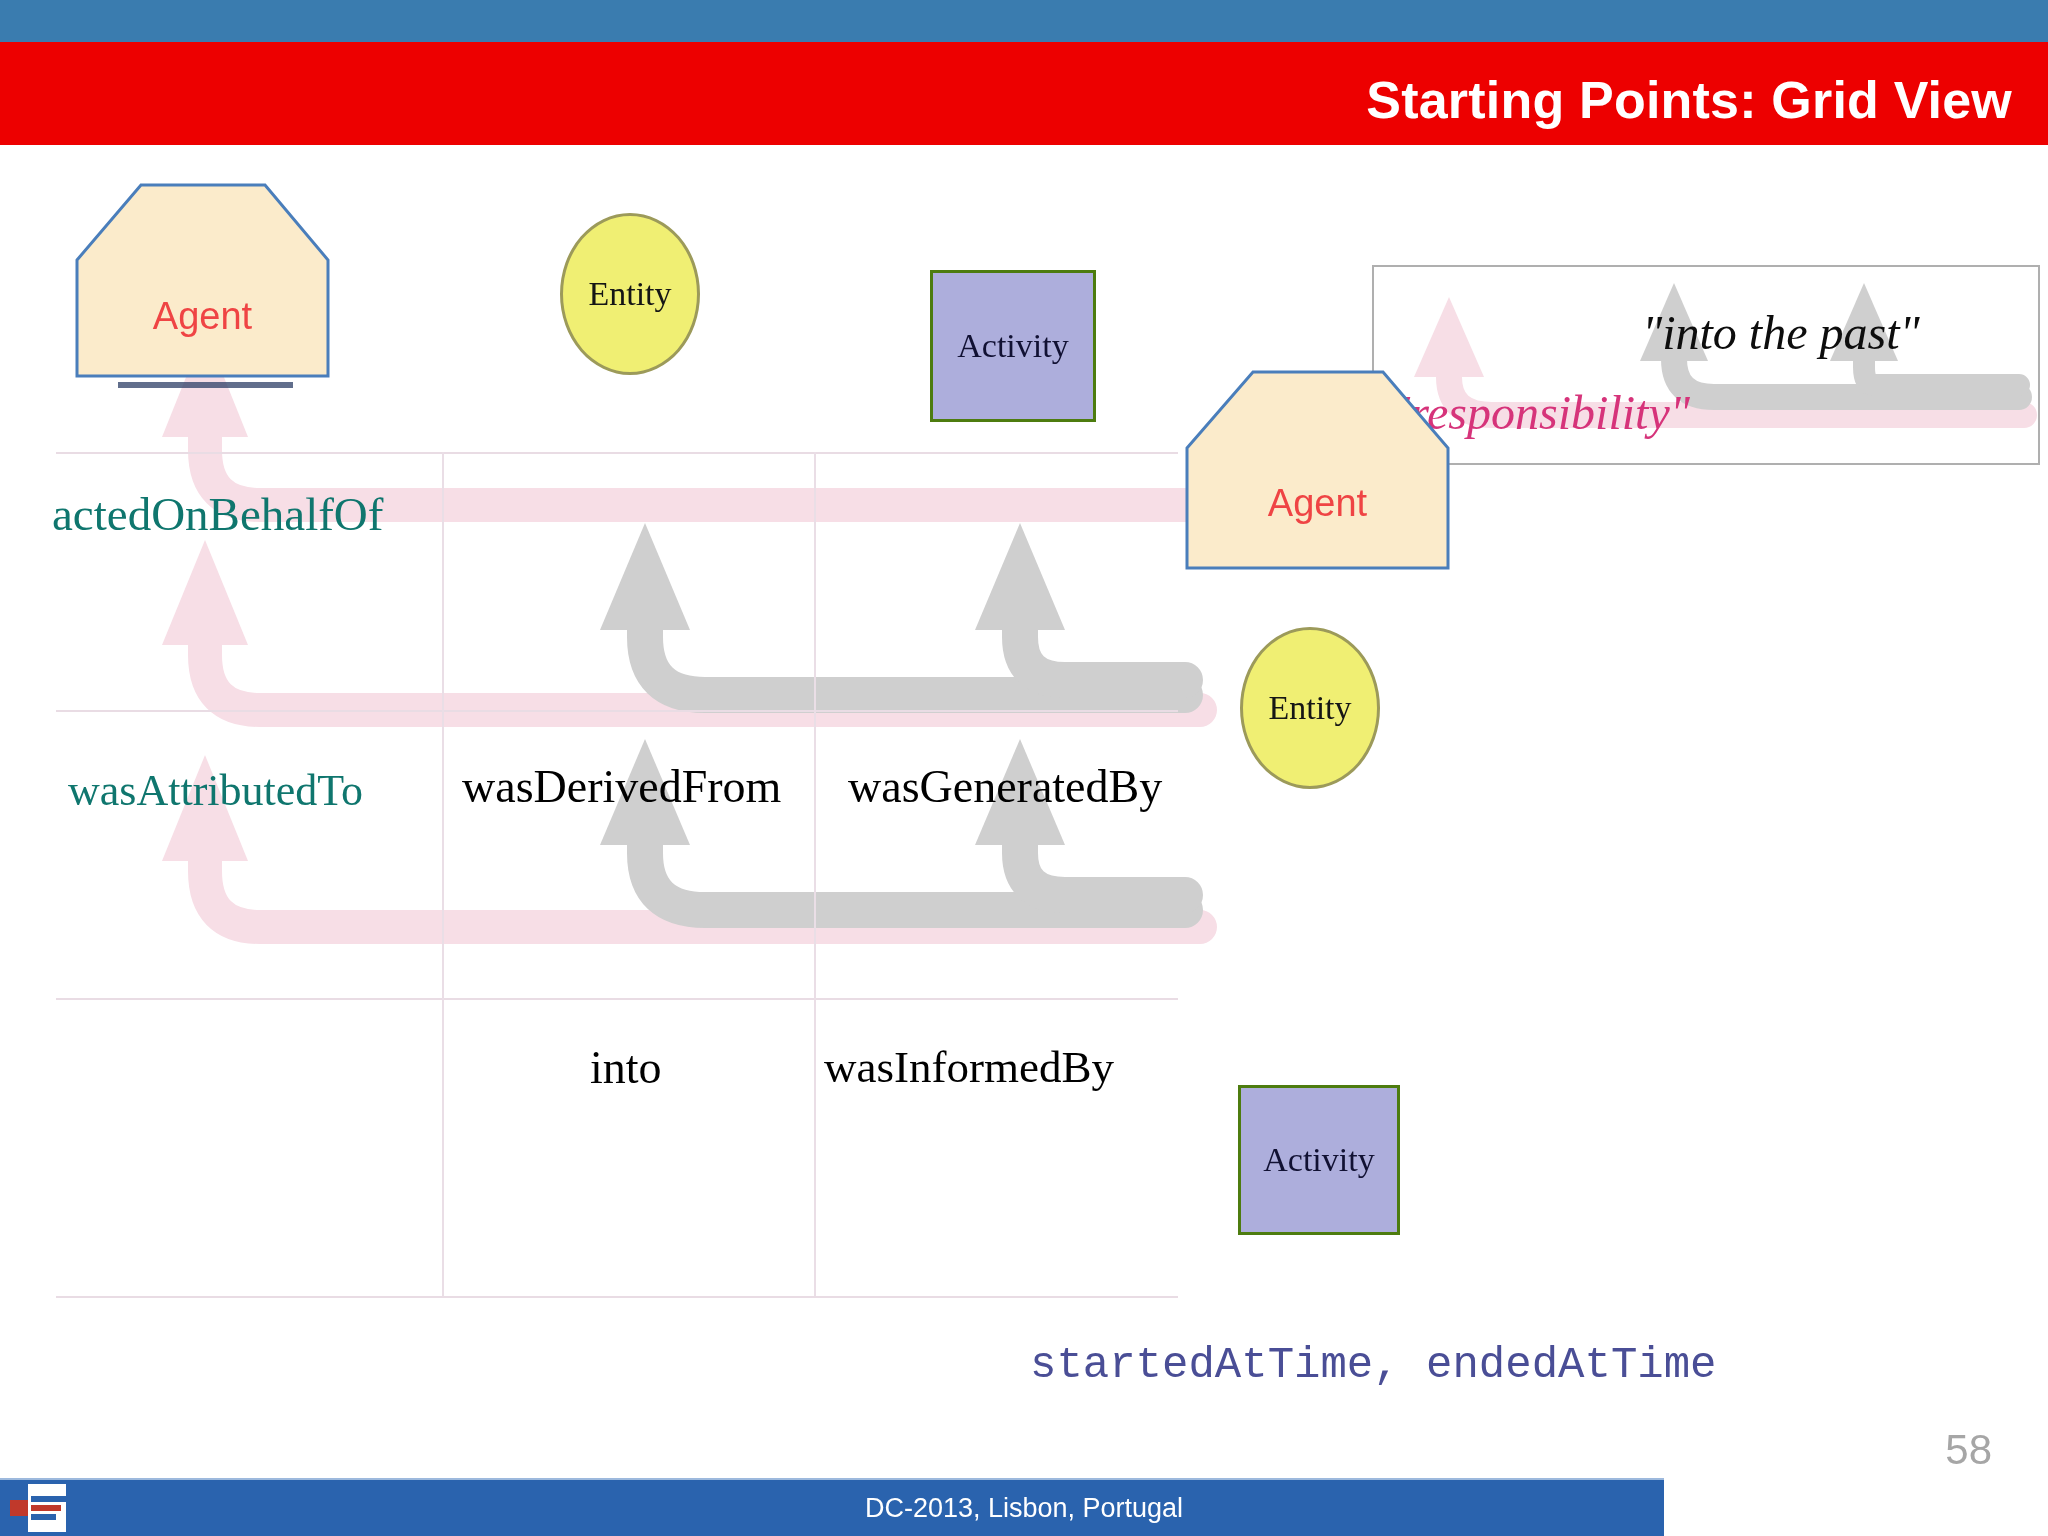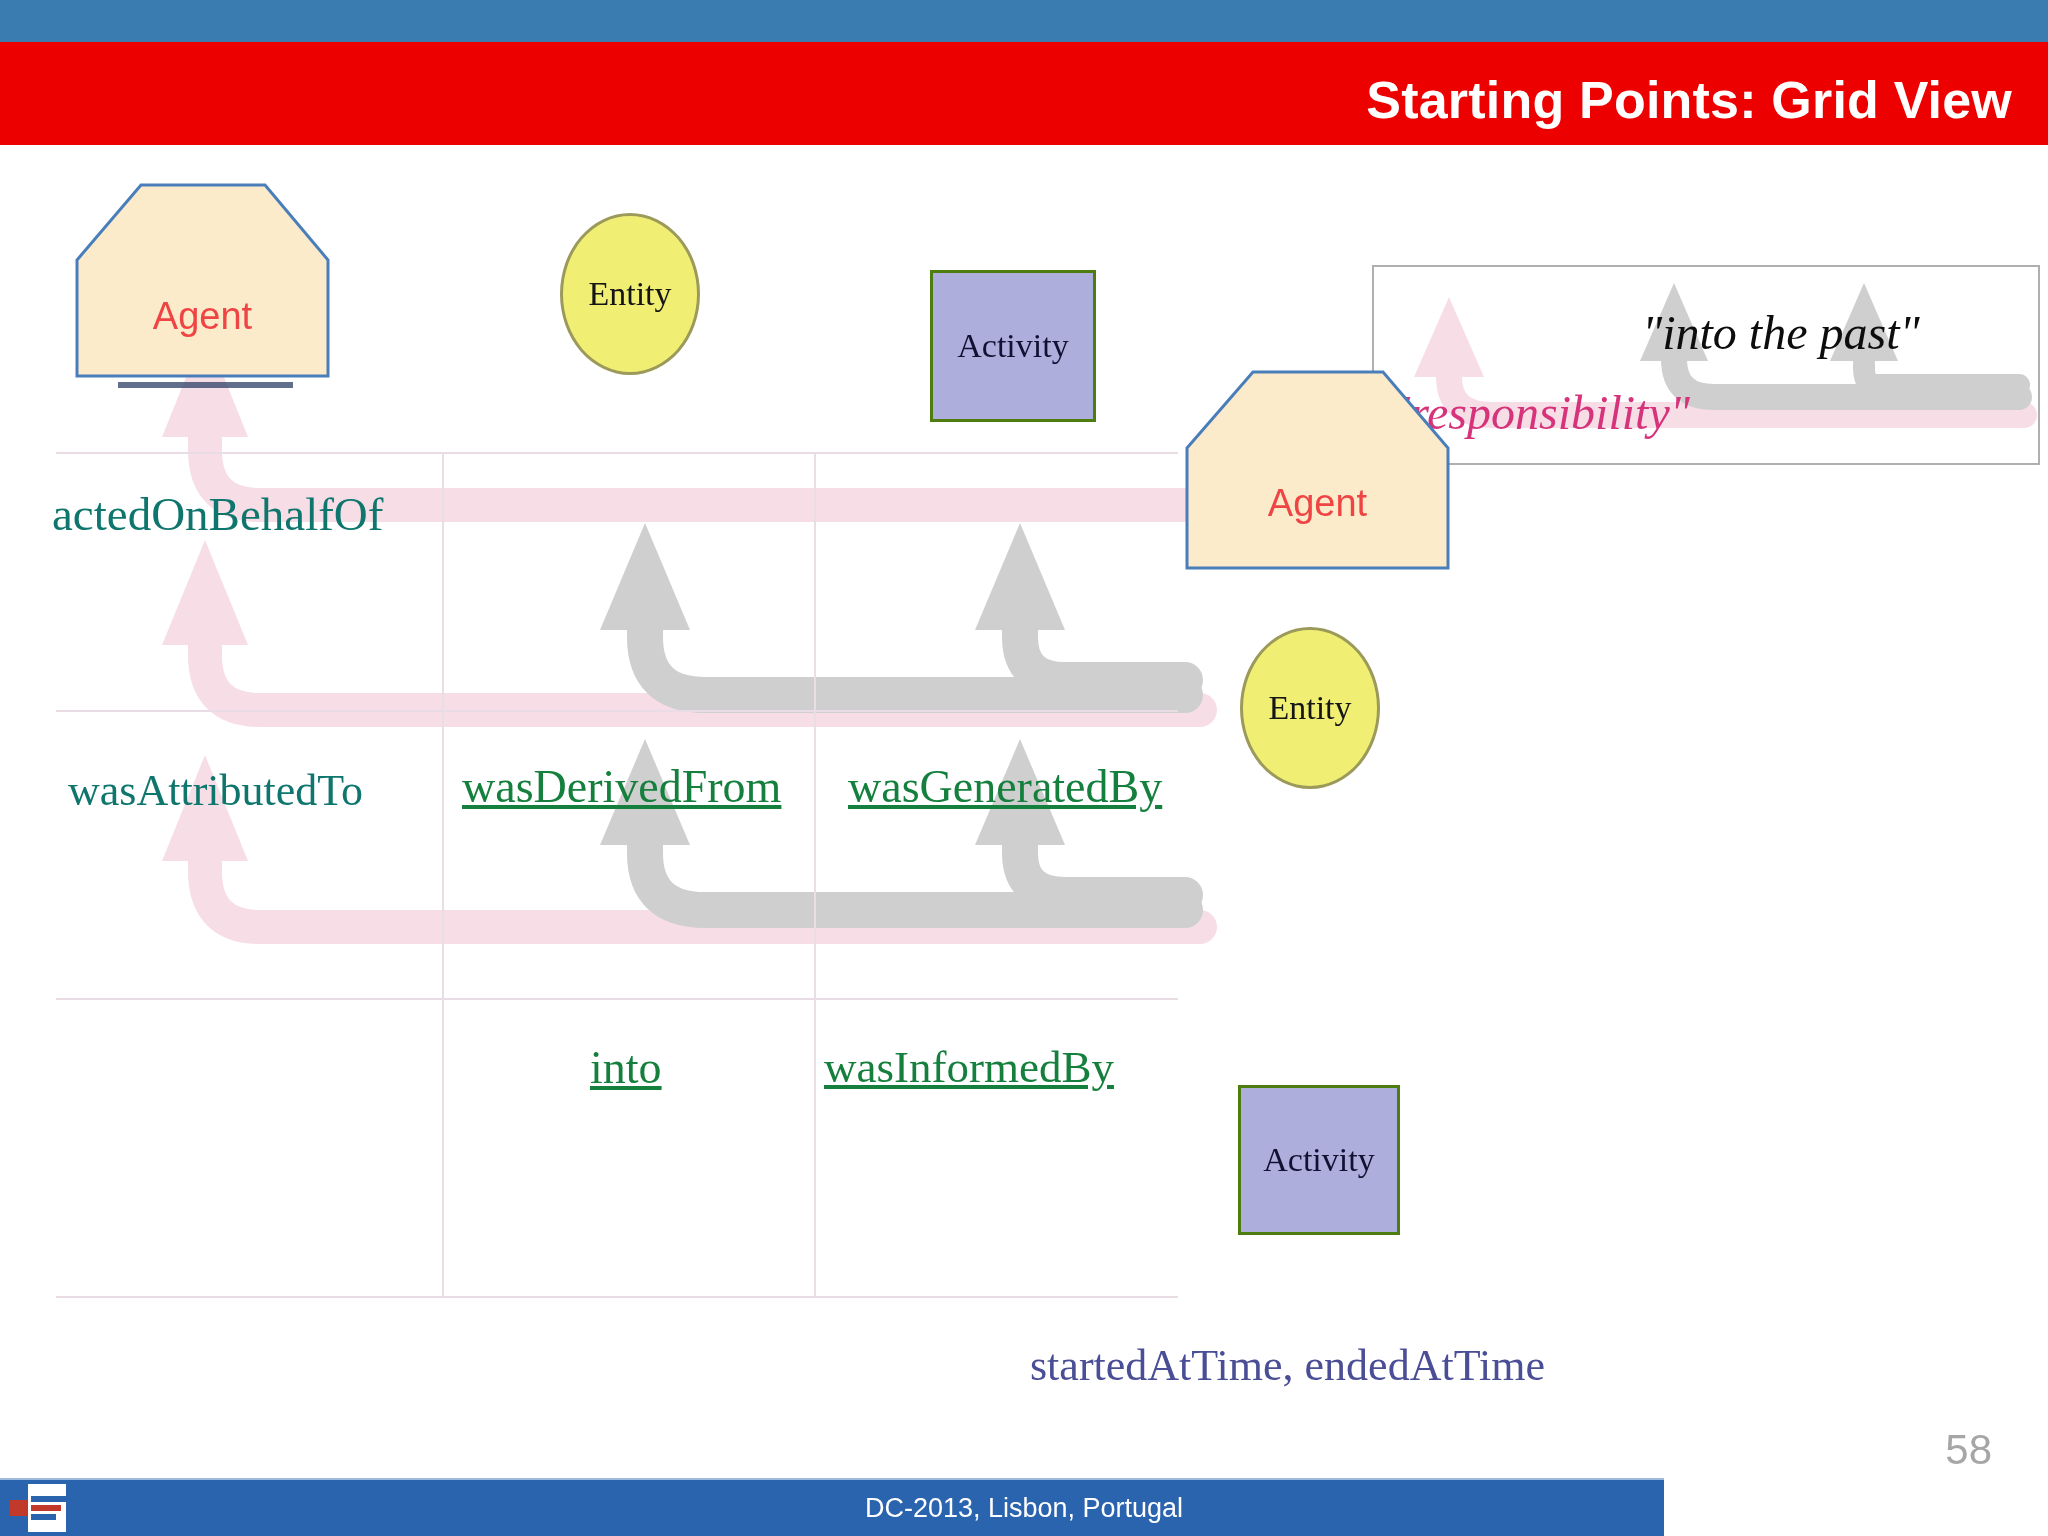--- a/index.html
+++ b/index.html
@@ -111,25 +111,25 @@
     color: #111133;
   }
 
   
   .rel-label {
     position: absolute;
     font-family: "Liberation Serif", serif;
     white-space: nowrap;
   }
   .rel-pink { color: #0f766e; }
-  .rel-black { color: #15803d; text-decoration: underline; }
+  .rel-black { color: #000000; }
 
   .time-label {
     position: absolute;
-    font-family: Liberation Serif, serif;
+    font-family: Liberation Mono, monospace;
     color: #4A4E96;
     white-space: nowrap;
     text-align: center;
   }
 
   
   .arrow-layer {
     position: absolute;
     left: 0; top: 0;
     width: 2048px; height: 1295px;

